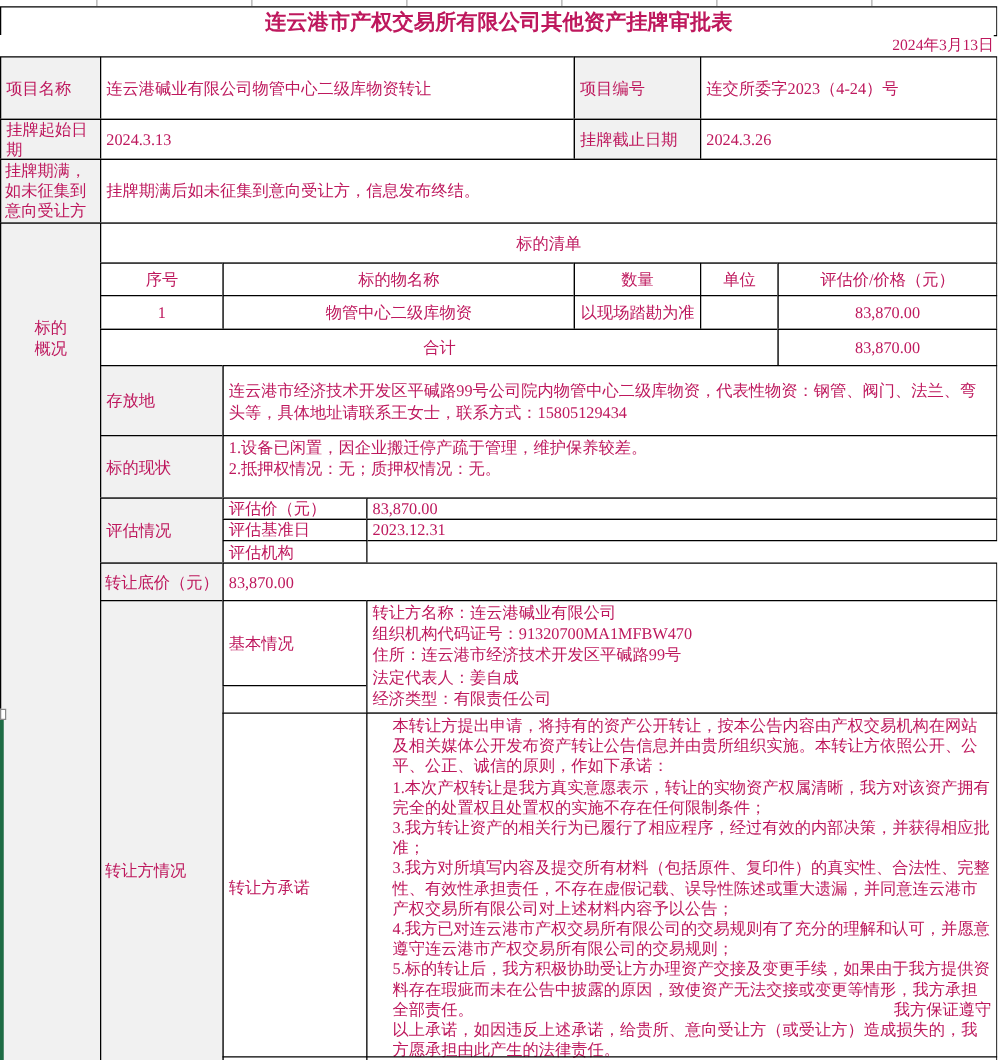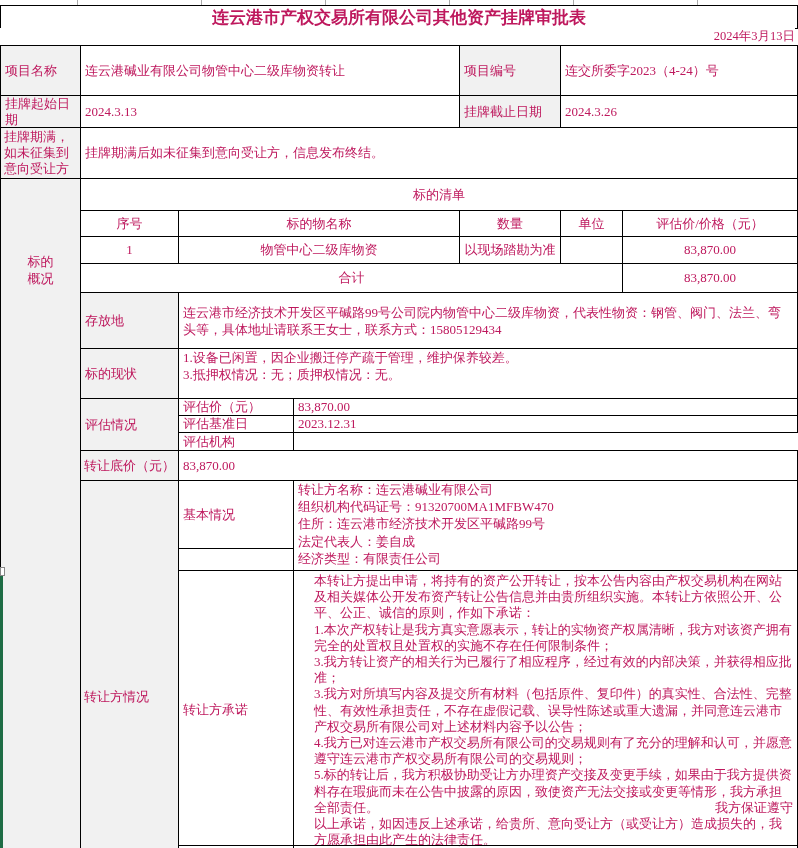--- a/index.html
+++ b/index.html
@@ -83,21 +83,21 @@
 
   <div class="cell ctr" style="left:80px;top:263px;width:543px;height:30px">合计</div>
   <div class="cell ctr" style="left:622px;top:263px;width:176px;height:30px">83,870.00</div>
 
   <div class="cell lbl vmid pl" style="left:80px;top:292px;width:99px;height:57px">存放地</div>
   <div class="cell vmid lh17" style="left:178px;top:292px;width:620px;height:57px;padding:0 4px">连云港市经济技术开发区平碱路99号公司院内物管中心二级库物资，代表性物资：钢管、阀门、法兰、弯头等，具体地址请联系王女士，联系方式：15805129434</div>
 
   <div class="cell lbl vmid pl" style="left:80px;top:348px;width:99px;height:51px">标的现状</div>
   <div class="cell vcol lh17" style="left:178px;top:348px;width:620px;height:51px;padding:0 4px">
     <div>1.设备已闲置，因企业搬迁停产疏于管理，维护保养较差。</div>
-    <div>3.抵押权情况：无；质押权情况：无。</div>
+    <div>2.抵押权情况：无；质押权情况：无。</div>
   </div>
 
   <div class="cell lbl vmid pl" style="left:80px;top:398px;width:99px;height:53px">评估情况</div>
   <div class="cell vmid pl" style="left:178px;top:398px;width:116px;height:18px">评估价（元）</div>
   <div class="cell vmid pl" style="left:293px;top:398px;width:505px;height:18px">83,870.00</div>
   <div class="cell vmid pl" style="left:178px;top:415px;width:116px;height:18px">评估基准日</div>
   <div class="cell vmid pl" style="left:293px;top:415px;width:505px;height:18px">2023.12.31</div>
   <div class="cell vmid pl" style="left:178px;top:432px;width:116px;height:19px">评估机构</div>
 
   <div class="cell lbl vmid" style="left:80px;top:450px;width:99px;height:31px;padding-left:3px;white-space:nowrap">转让底价（元）</div>

